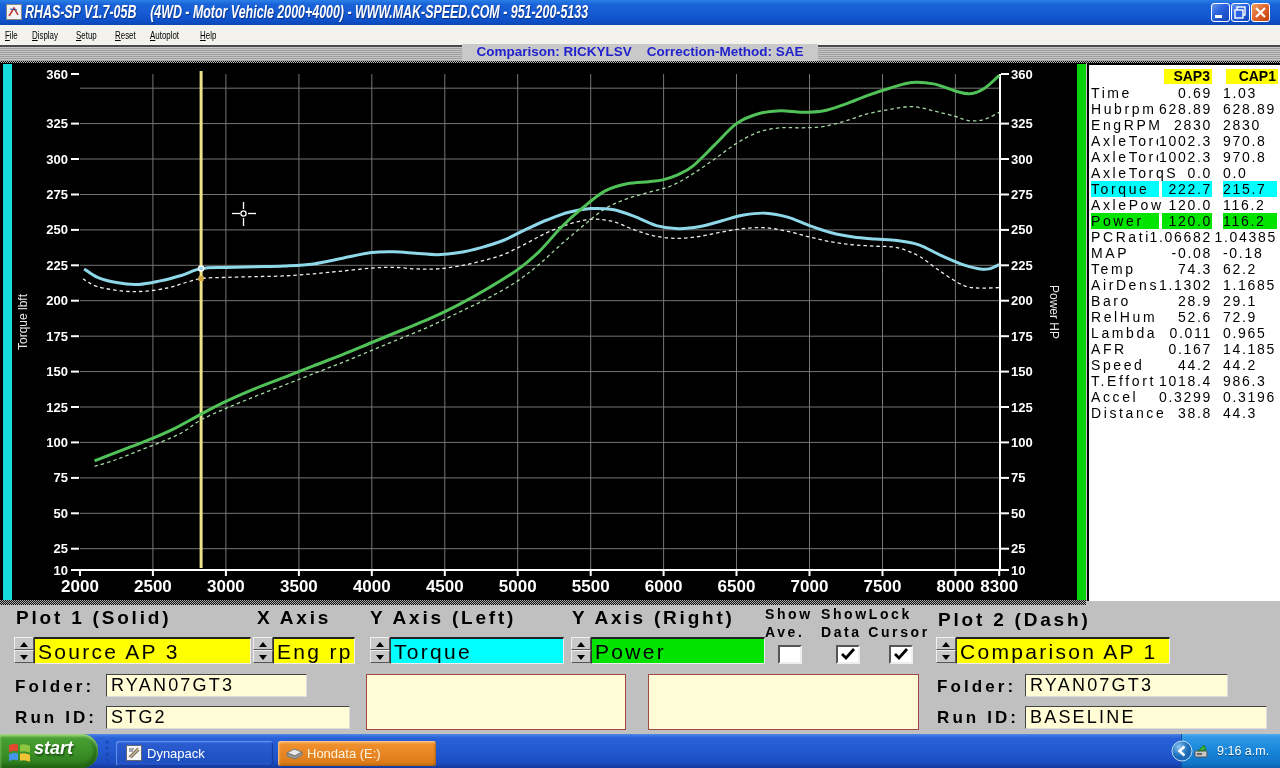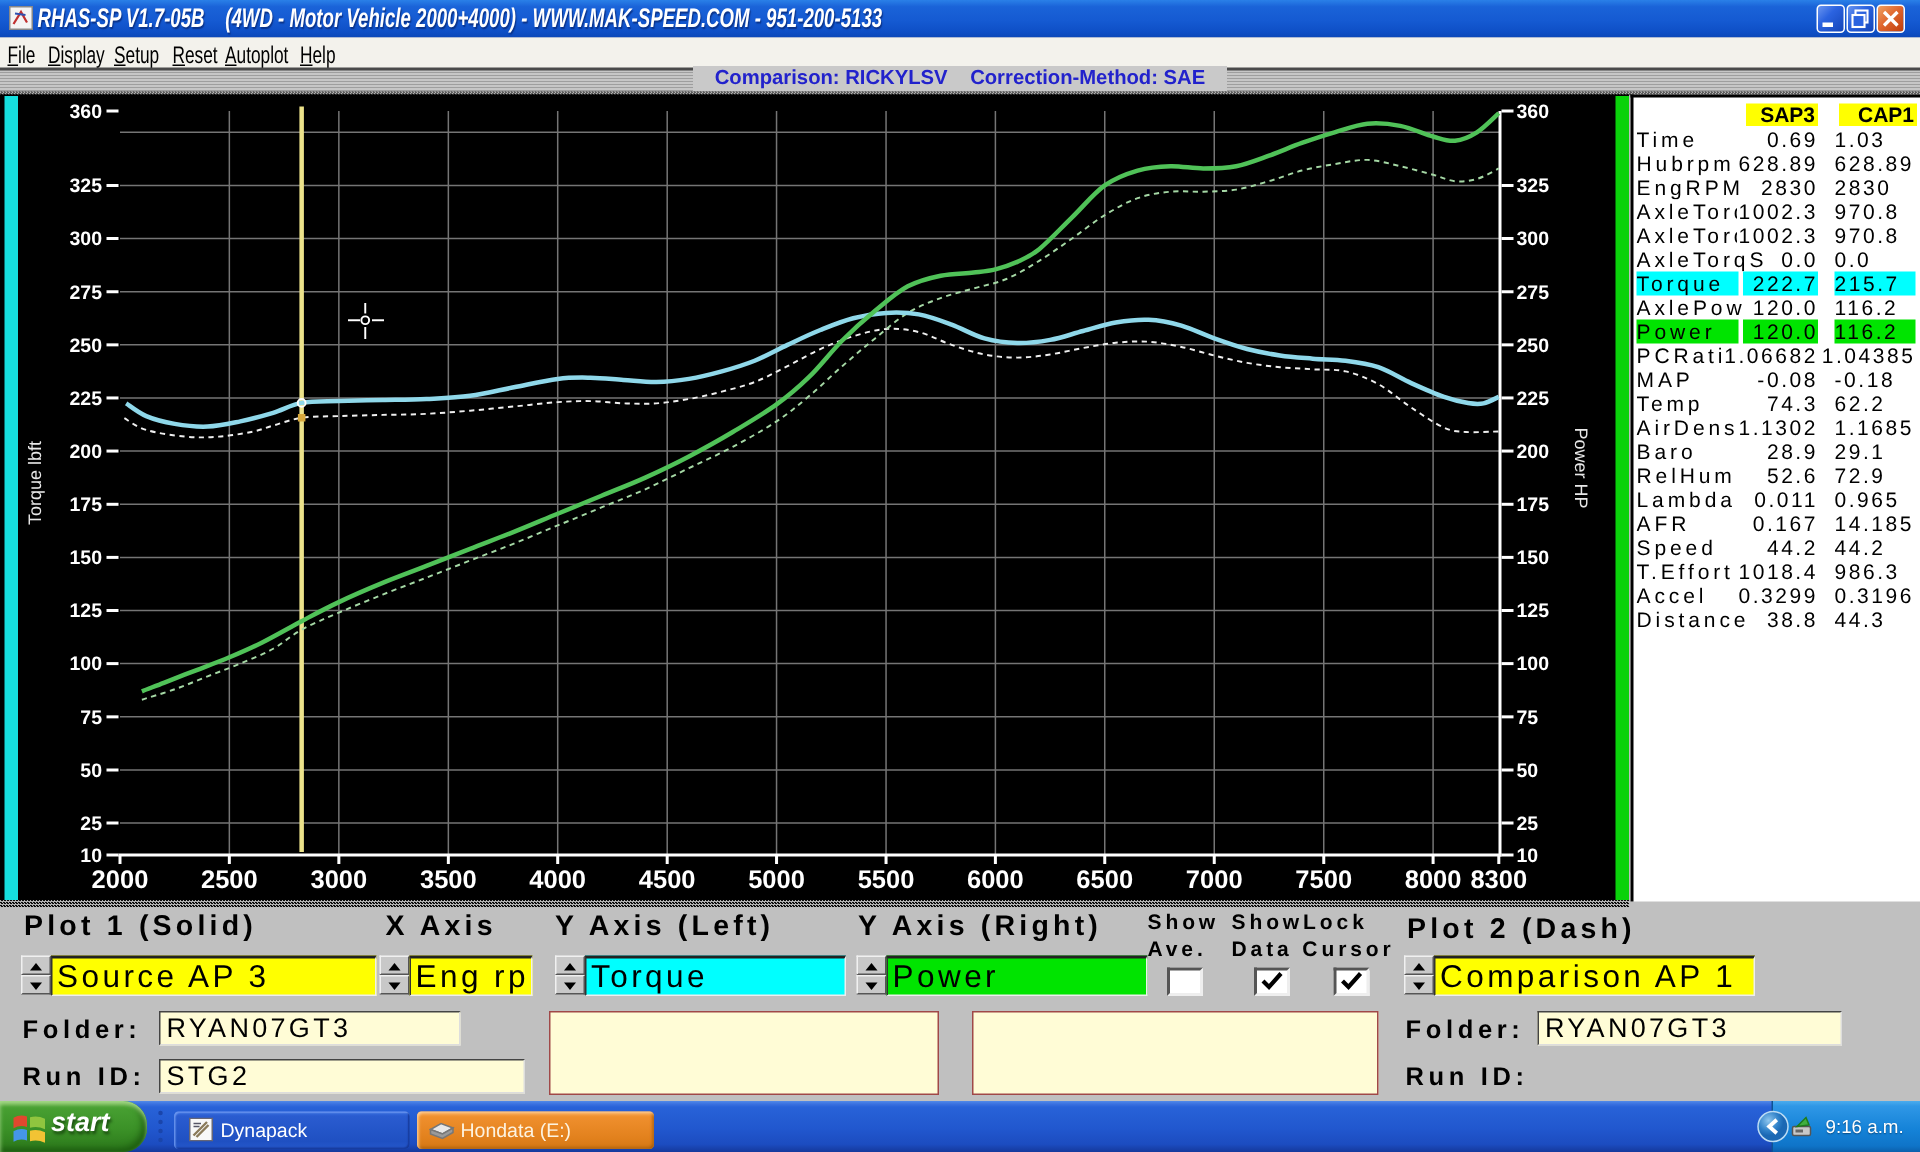--- a/index.html
+++ b/index.html
@@ -7,21 +7,21 @@
 .abs{position:absolute}
 
 #title{left:0;top:0;width:1280px;height:25px;background:linear-gradient(180deg,#2a80e8 0%,#1a63d8 18%,#155ad2 55%,#0e4fc6 85%,#0b47b8 100%);font-style:italic;}
 #title .txt{position:absolute;left:25px;top:2px;color:#fff;font-weight:bold;font-size:18px;text-shadow:1px 1px 1px #0a3288;white-space:nowrap;transform:scaleX(.69);transform-origin:left top}
 #ticon{left:6px;top:4px;width:16px;height:16px;background:#f4f4f4;border:1px solid #888}
 .tbtn{position:absolute;top:3px;width:19px;height:19px;border:1px solid #fff;border-radius:3px;color:#fff}
 #bmin{left:1211px;background:linear-gradient(135deg,#6a96f0 0%,#2b63e0 40%,#1445b8 100%)}
 #bmax{left:1231px;background:linear-gradient(135deg,#6a96f0 0%,#2b63e0 40%,#1445b8 100%)}
 #bcls{left:1251px;background:linear-gradient(135deg,#f0a060 0%,#e06830 45%,#c03c0a 100%)}
 
-#menu{left:0;top:25px;width:1280px;height:21px;background:#f3f2ec;font-size:16px;color:#000}
+#menu{left:0;top:25px;width:1280px;height:21px;background:#f3f2ec;font-size:11px;color:#000}
 #menu span{position:absolute;top:4px;transform:scaleX(.72);transform-origin:left top}
 #menu u{text-decoration:underline}
 
 #tbar{left:0;top:45px;width:1280px;height:16px;background:repeating-linear-gradient(180deg,#c6c6c6 0 1px,#9e9e9e 1px 2px);border-top:2px solid #4a4a4a}
 #cmp{left:462px;top:44px;width:356px;height:17px;background:#c9c9c9;color:#2222cc;font-weight:bold;font-size:13.5px;text-align:center;line-height:16px;white-space:nowrap}
 .dither{background:repeating-conic-gradient(#0a0a0a 0% 25%,#b2b2b2 0% 50%);background-size:2px 2px}
 #dit1{left:0;top:61px;width:1280px;height:3px}
 #dit2{left:0;top:600px;width:1086px;height:5px}
 
 #blk{left:0;top:63px;width:1086px;height:538px;background:#000}
@@ -407,20 +407,21 @@
   <div class="abs fld yel" style="left:956px;top:637px;width:214px">Comparison AP 1</div>
   <div class="abs blab" style="left:15px;top:677px;font-size:17px;letter-spacing:3.1px">Folder:</div>
   <div class="abs inp" style="left:106px;top:674px;width:201px;height:23px">RYAN07GT3</div>
   <div class="abs blab" style="left:15px;top:708px;font-size:17px;letter-spacing:3.1px">Run ID:</div>
   <div class="abs inp" style="left:106px;top:706px;width:244px;height:23px">STG2</div>
   <div class="abs bigbox" style="left:366px;top:674px;width:260px;height:56px"></div>
   <div class="abs bigbox" style="left:648px;top:674px;width:271px;height:56px"></div>
   <div class="abs blab" style="left:937px;top:677px;font-size:17px;letter-spacing:3.1px">Folder:</div>
   <div class="abs inp" style="left:1025px;top:674px;width:203px;height:23px">RYAN07GT3</div>
   <div class="abs blab" style="left:937px;top:708px;font-size:17px;letter-spacing:3.1px">Run ID:</div>
+  <div class="abs inp" style="left:1025px;top:706px;width:242px;height:23px">BASELINE</div>
   <div class="abs" id="task">
     <div id="start">
       <svg width="24" height="22" style="position:absolute;left:8px;top:6px">
           <path d="M1,5.2 Q5.5,2.6 10,4.4 L10,11.4 Q5.5,9.6 1,12.2 Z" fill="#e2482e"></path>
           <path d="M12,4.8 Q17,3.4 22,5.8 L22,12.8 Q17,10.4 12,11.8 Z" fill="#90c53f"></path>
           <path d="M1,14.2 Q5.5,11.6 10,13.4 L10,20.4 Q5.5,18.6 1,21.2 Z" fill="#4596e8"></path>
           <path d="M12,13.8 Q17,12.4 22,14.8 L22,21.8 Q17,19.4 12,20.8 Z" fill="#f2c334"></path>
         </svg>
       <span class="st">start</span>
     </div>

